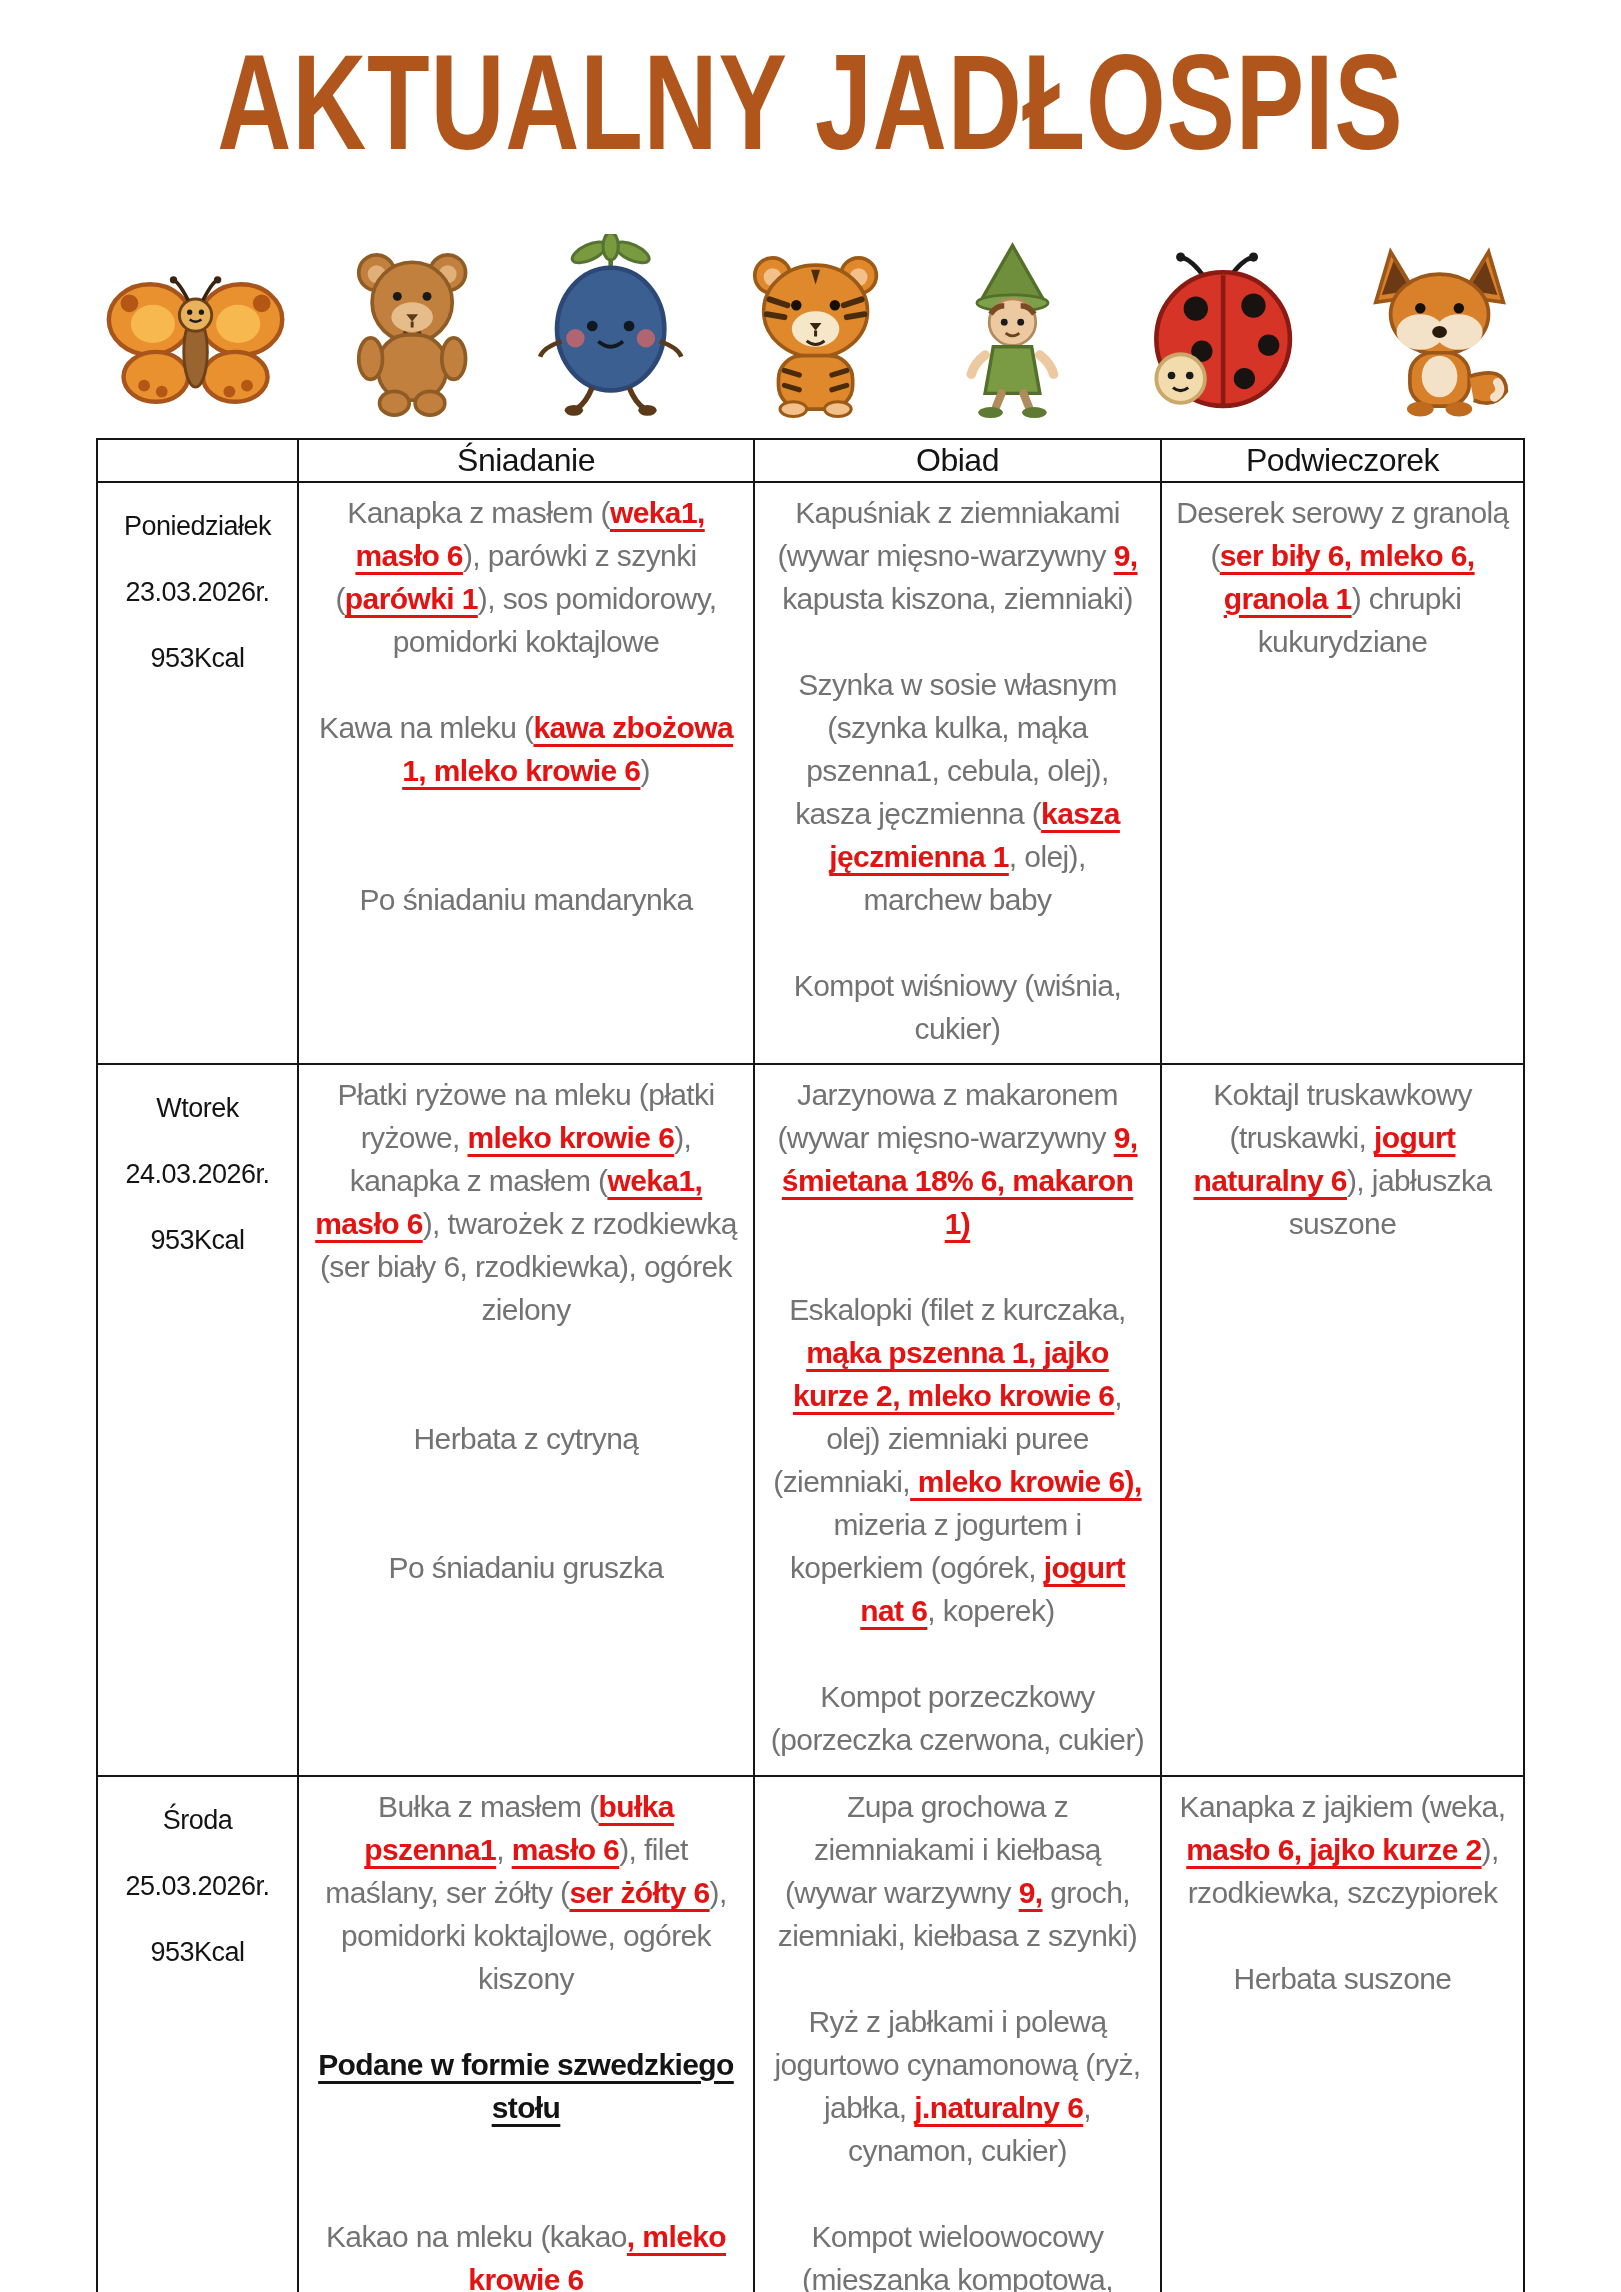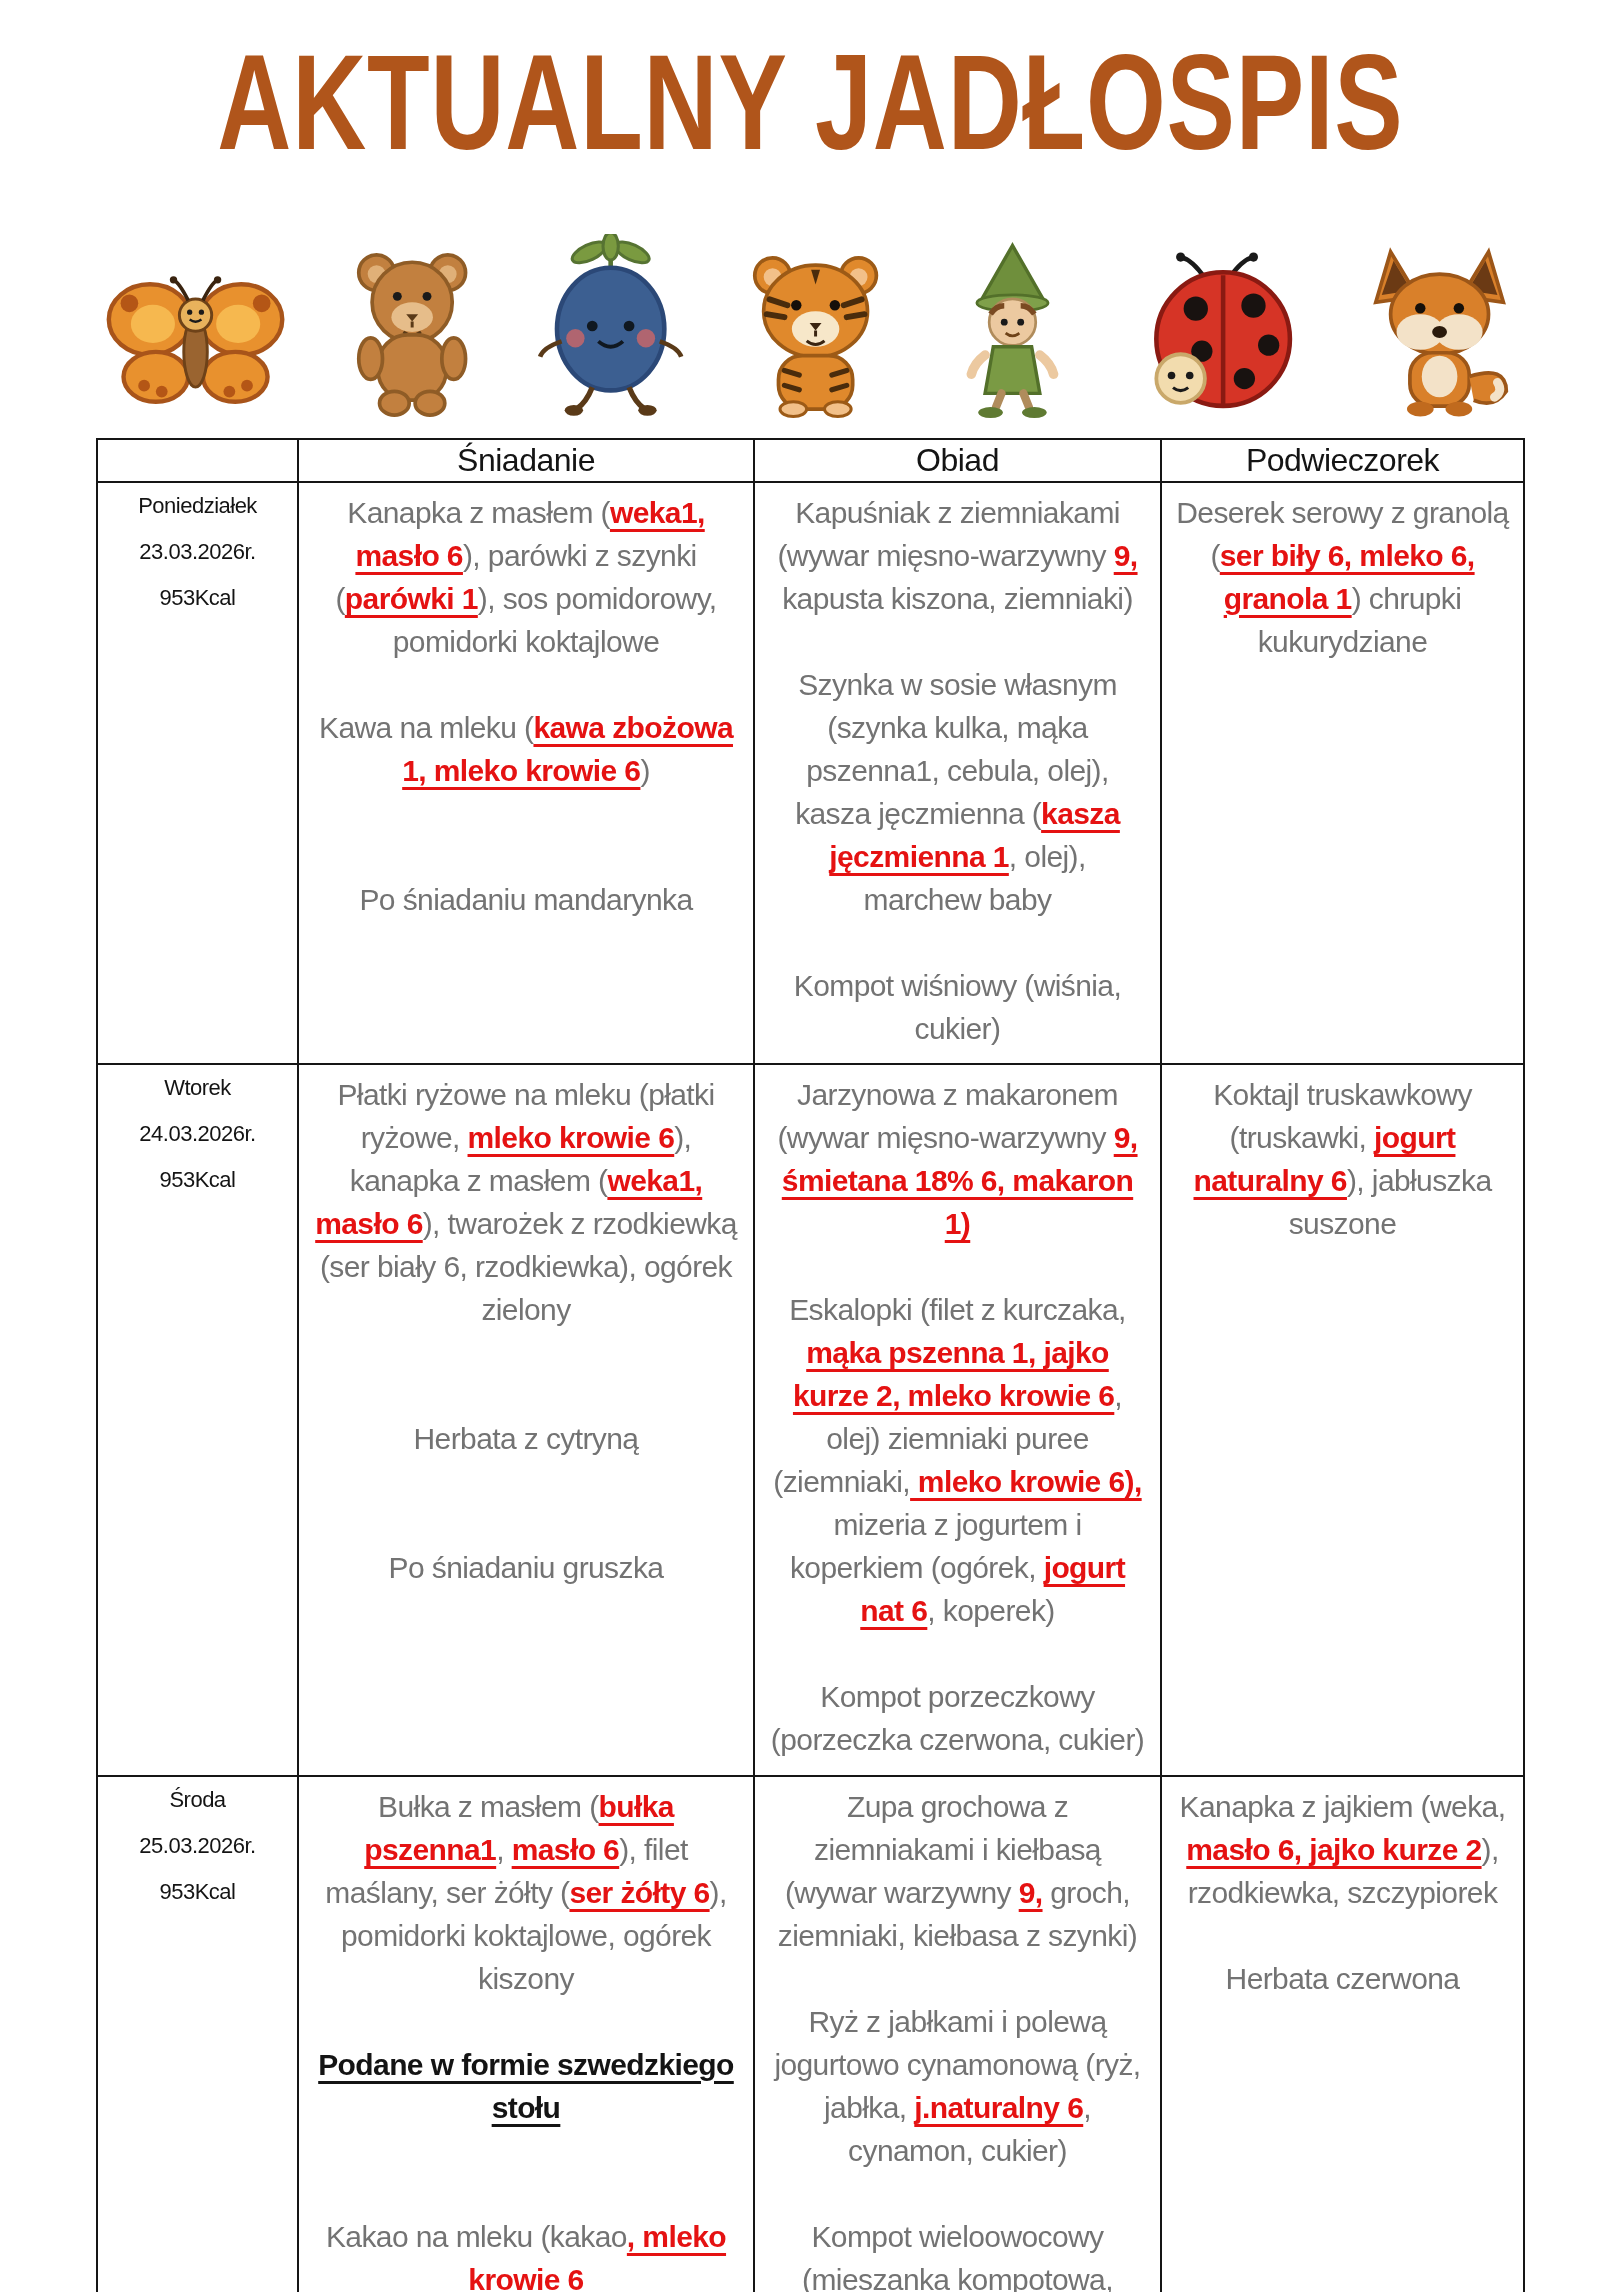--- a/index.html
+++ b/index.html
@@ -43,21 +43,21 @@
   table.menu th,table.menu td{
     border:2.5px solid var(--border);
     text-align:center;vertical-align:top;background:#fff;
   }
   table.menu tr:last-child td{border-bottom-width:4.9px;}
   table.menu th{
     font-weight:400;font-size:32px;height:43px;
     vertical-align:middle;letter-spacing:-0.5px;
   }
   td.day{vertical-align:middle;}
-  td.day div{font-size:22px;line-height:46px;letter-spacing:-0.5px;}
+  td.day div{font-size:27px;line-height:46px;letter-spacing:-0.5px;margin-top:20px;}
   td.meal{padding:7.8px 11.8px 13.7px;}
   .para{font-size:30px;line-height:43px;letter-spacing:-0.6px;}
   .blank{height:43px;}
   .para .n{color:#737373;}
   .para .r{
     color:var(--red);font-weight:700;
     text-decoration:underline;text-decoration-thickness:2.5px;text-underline-offset:5.9px;
   }
   .para .b{
     color:#141414;font-weight:700;
@@ -293,18 +293,18 @@
         <td data-name="lunch-cell" class="meal">
           <div data-name="menu-paragraph" class="para"><span data-name="menu-text" class="n">Zupa grochowa z ziemniakami i kiełbasą (wywar warzywny </span><span data-name="allergen-text" class="r">9,</span><span data-name="menu-text" class="n"> groch, ziemniaki, kiełbasa z szynki)</span></div>
           <div data-name="blank-line" class="blank"></div>
           <div data-name="menu-paragraph" class="para"><span data-name="menu-text" class="n">Ryż z jabłkami i polewą jogurtowo cynamonową (ryż, jabłka, </span><span data-name="allergen-text" class="r">j.naturalny 6</span><span data-name="menu-text" class="n">, cynamon, cukier)</span></div>
           <div data-name="blank-line" class="blank"></div>
           <div data-name="menu-paragraph" class="para"><span data-name="menu-text" class="n">Kompot wieloowocowy (mieszanka kompotowa, cukier)</span></div>
         </td>
         <td data-name="snack-cell" class="meal">
           <div data-name="menu-paragraph" class="para"><span data-name="menu-text" class="n">Kanapka z jajkiem (weka, </span><span data-name="allergen-text" class="r">masło 6, jajko kurze 2</span><span data-name="menu-text" class="n">), rzodkiewka, szczypiorek</span></div>
           <div data-name="blank-line" class="blank"></div>
-          <div data-name="menu-paragraph" class="para"><span data-name="menu-text" class="n">Herbata czerwona</span></div>
+          <div data-name="menu-paragraph" class="para"><span data-name="menu-text" class="n">Herbata suszone</span></div>
         </td>
       </tr>
     </tbody>
 </table>
 
 
 </body></html>

